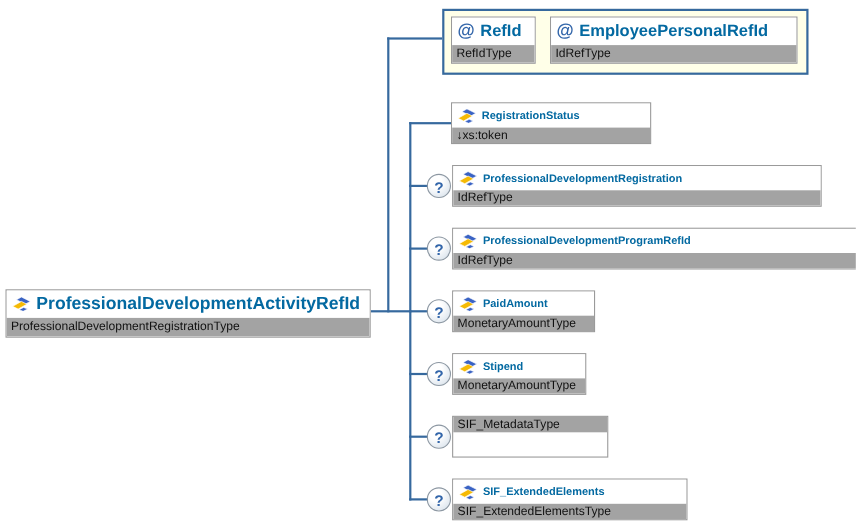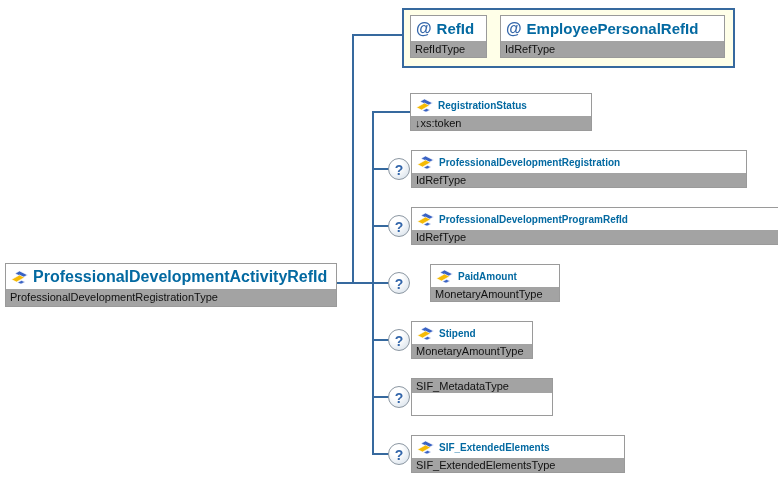--- a/index.html
+++ b/index.html
@@ -146,21 +146,21 @@
           <polygon points="8.5,0 16.5,4 12,6.5 4,2.5" fill="#3a63c4" stroke="#ffffff" stroke-width="0.6"></polygon>
           <polygon points="0.5,8.5 8.5,4 13.5,6.5 5.5,11" fill="#f5ba05" stroke="#ffffff" stroke-width="0.6"></polygon>
           <polygon points="6.5,11.5 10.5,9.5 14,11 10,13" fill="#3a63c4" stroke="#ffffff" stroke-width="0.5"></polygon>
         </svg>
       </span>
       <span class="node-name">ProfessionalDevelopmentProgramRefId</span>
     </div>
     <div class="node-type">IdRefType</div>
   </div>
 
-  <div class="node child" style="left:430px; top:264px; width:130px;">
+  <div class="node child" style="left:411px; top:264px; width:130px;">
     <div class="node-title">
       <span class="el-icon">
         <svg width="17" height="13" viewBox="0 0 17 13">
           <polygon points="8.5,0 16.5,4 12,6.5 4,2.5" fill="#3a63c4" stroke="#ffffff" stroke-width="0.6"></polygon>
           <polygon points="0.5,8.5 8.5,4 13.5,6.5 5.5,11" fill="#f5ba05" stroke="#ffffff" stroke-width="0.6"></polygon>
           <polygon points="6.5,11.5 10.5,9.5 14,11 10,13" fill="#3a63c4" stroke="#ffffff" stroke-width="0.5"></polygon>
         </svg>
       </span>
       <span class="node-name">PaidAmount</span>
     </div>

